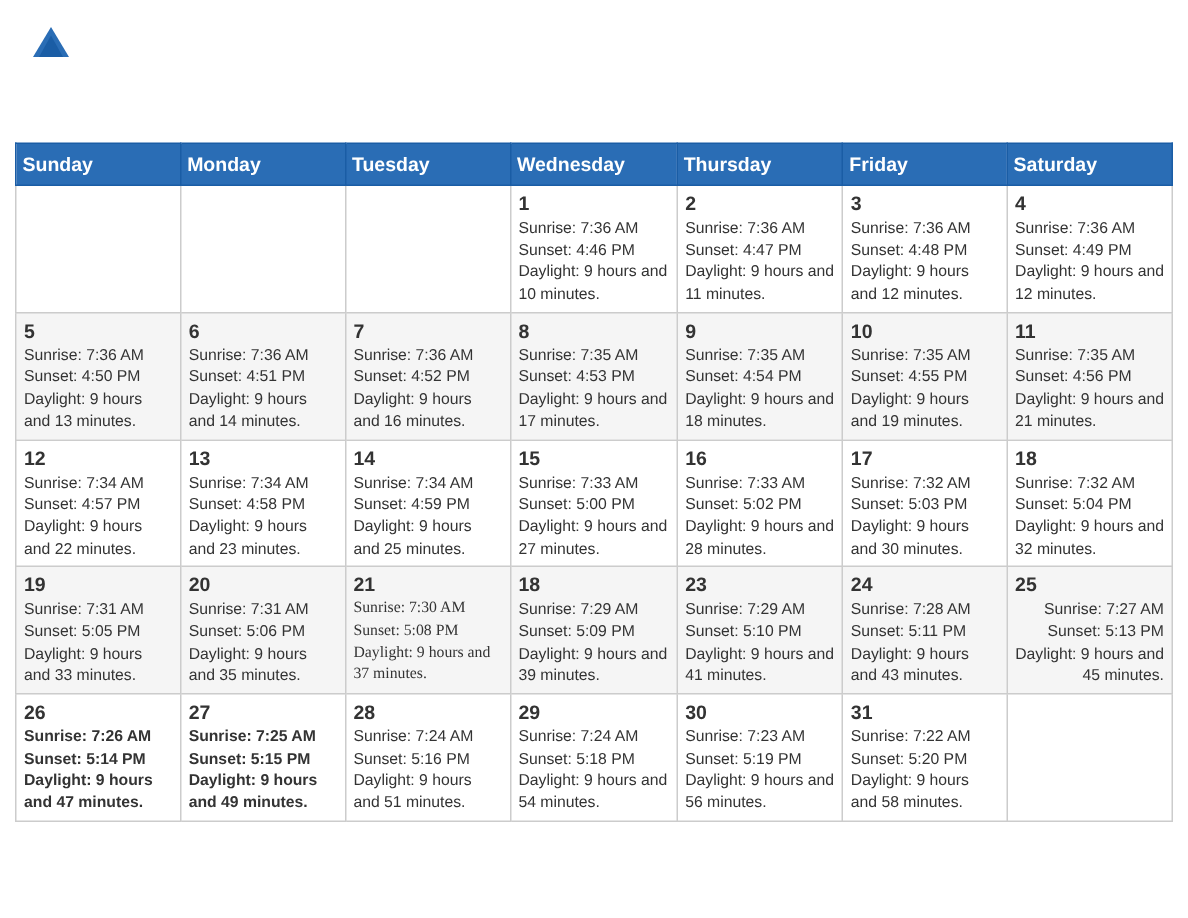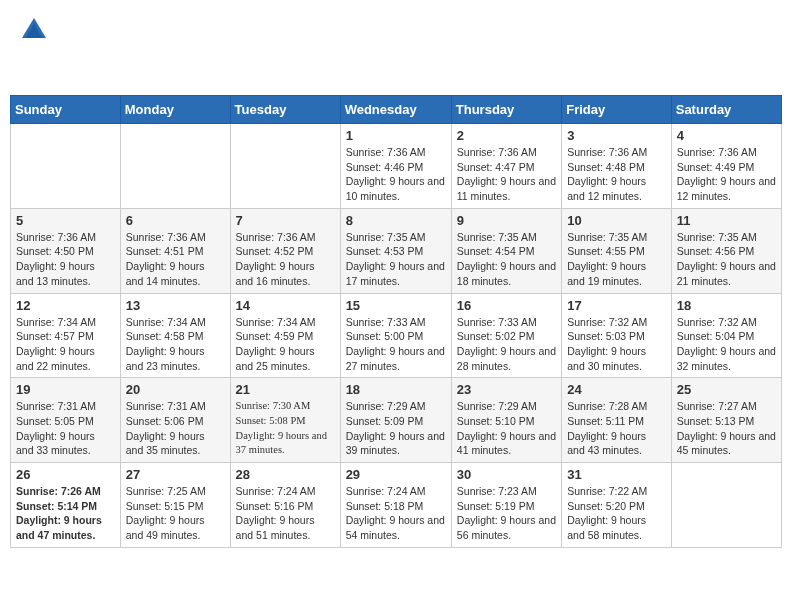--- a/index.html
+++ b/index.html
@@ -278,35 +278,35 @@
 Daylight: 9 hours and 41 minutes.</div>
         </td>
         <td>
           <span class="day-num">24</span>
           <div class="day-info" style="white-space: pre-line;">Sunrise: 7:28 AM
 Sunset: 5:11 PM
 Daylight: 9 hours and 43 minutes.</div>
         </td>
         <td>
           <span class="day-num">25</span>
-          <div class="day-info" style="white-space: pre-line;">Sunrise: 7:27 AM
+          <div class="day-info" style="white-space: pre-line; text-align: right;">Sunrise: 7:27 AM
 Sunset: 5:13 PM
 Daylight: 9 hours and 45 minutes.</div>
         </td>
       </tr>
       <tr>
         <td>
           <span class="day-num">26</span>
           <div class="day-info" style="white-space: pre-line; font-weight: bold;">Sunrise: 7:26 AM
 Sunset: 5:14 PM
 Daylight: 9 hours and 47 minutes.</div>
         </td>
         <td>
           <span class="day-num">27</span>
-          <div class="day-info" style="white-space: pre-line;">Sunrise: 7:25 AM
+          <div class="day-info" style="white-space: pre-line; font-weight: bold;">Sunrise: 7:25 AM
 Sunset: 5:15 PM
 Daylight: 9 hours and 49 minutes.</div>
         </td>
         <td>
           <span class="day-num">28</span>
           <div class="day-info" style="white-space: pre-line;">Sunrise: 7:24 AM
 Sunset: 5:16 PM
 Daylight: 9 hours and 51 minutes.</div>
         </td>
         <td>

